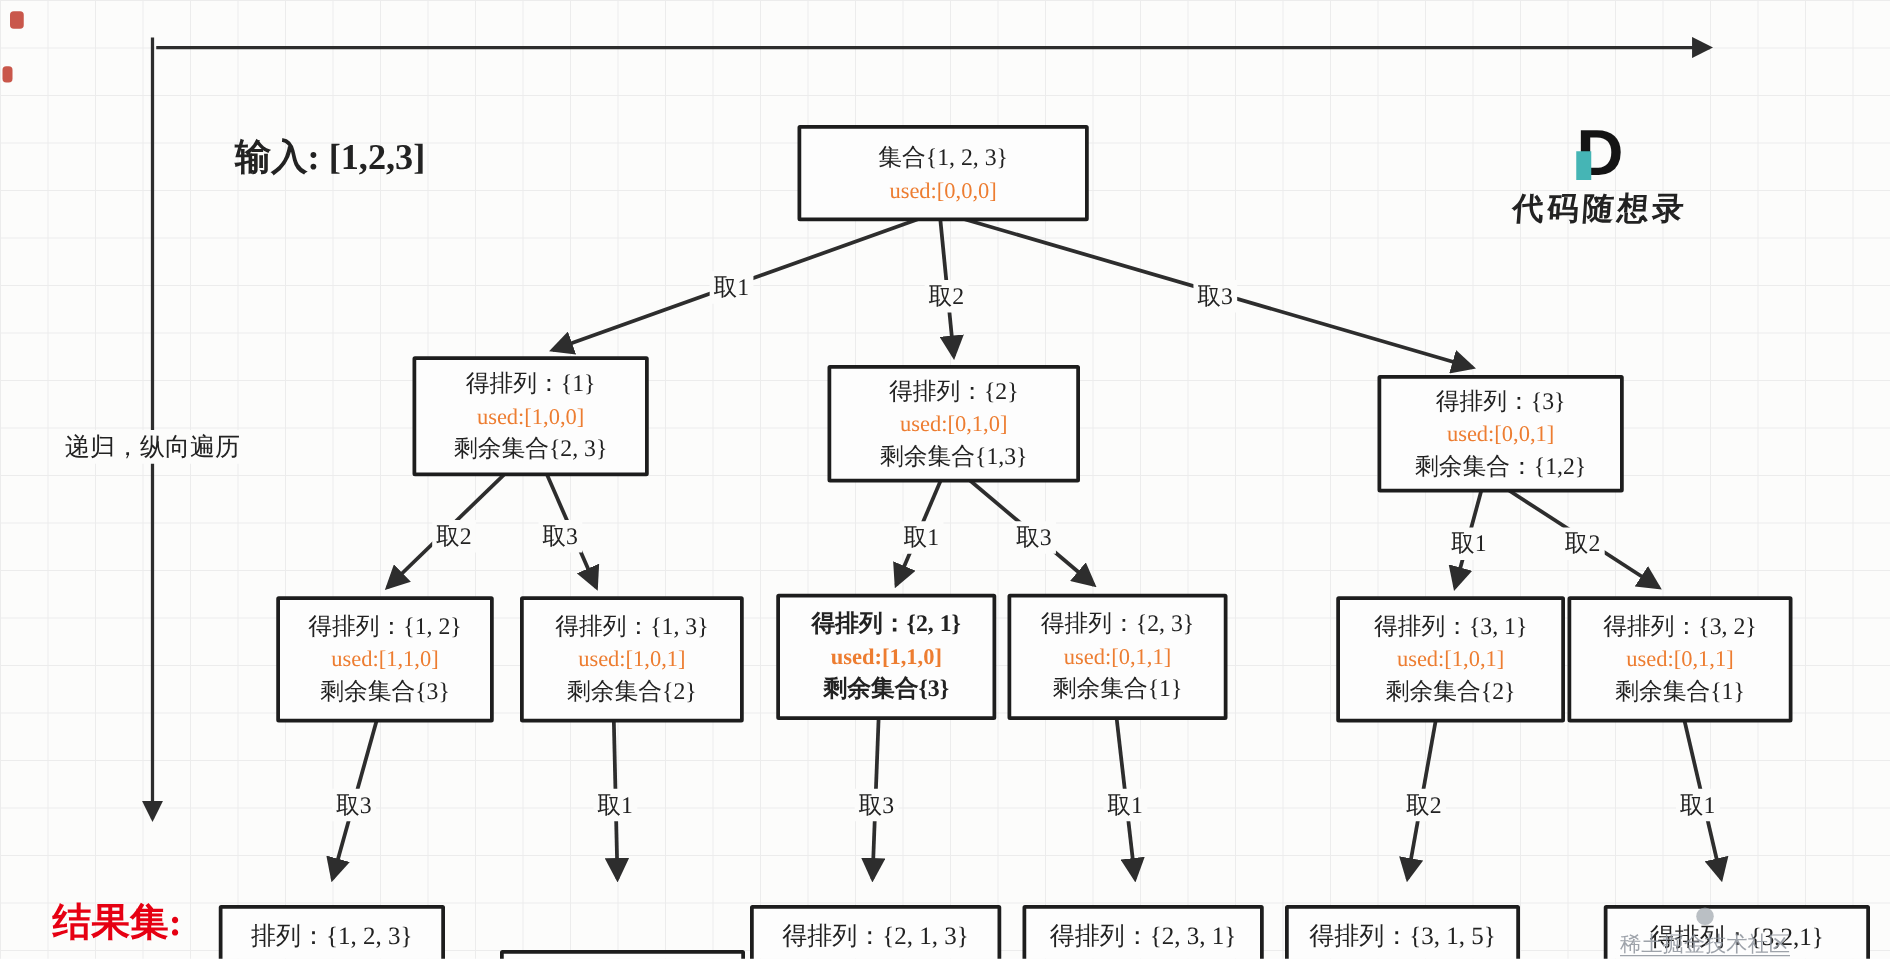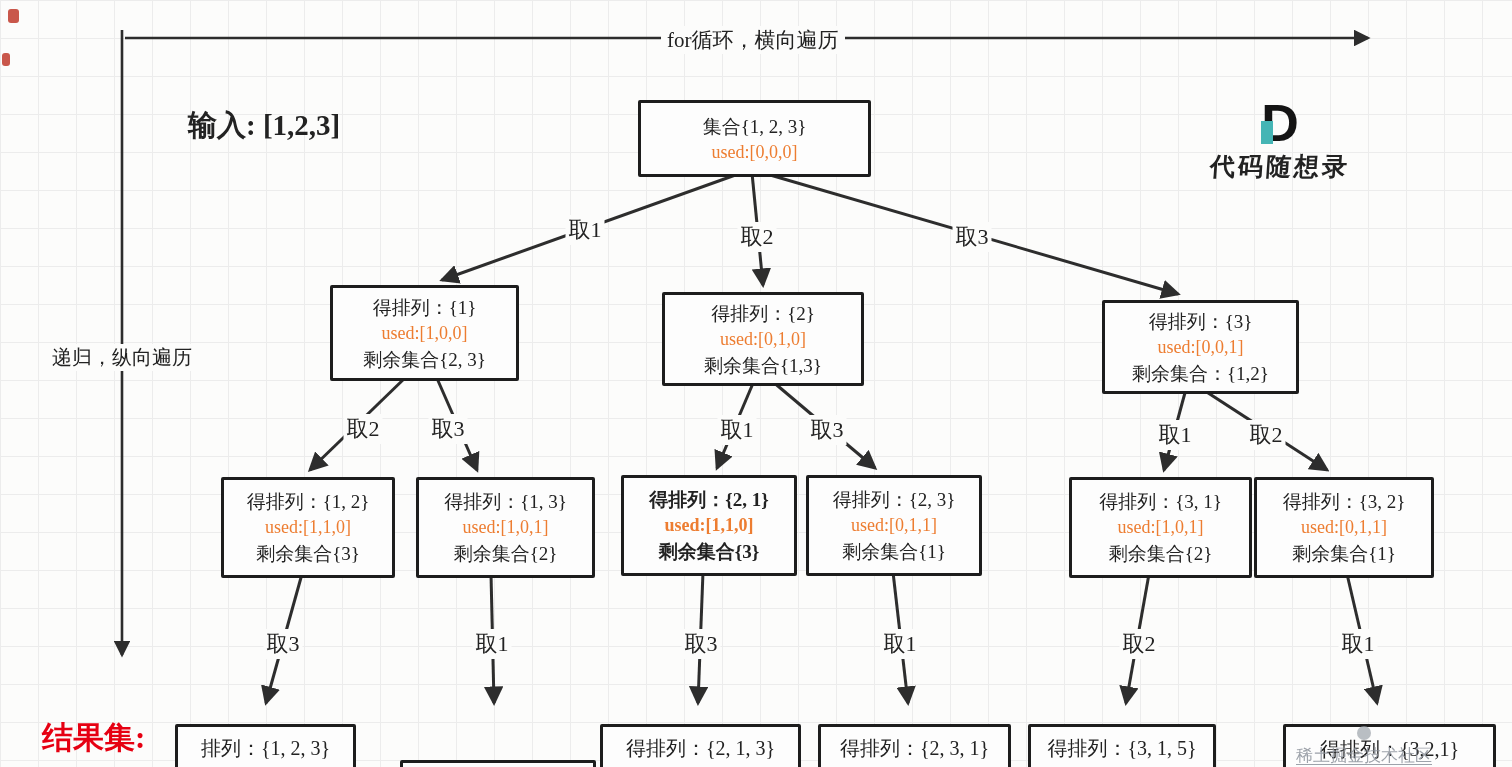--- a/index.html
+++ b/index.html
@@ -19,21 +19,21 @@
   .node{
     position:absolute; background:#fdfdfd; border:3px solid #1d1d1d; border-radius:2px;
     display:flex; flex-direction:column; align-items:center; justify-content:center;
     text-align:center;
   }
   .node .perm,.node .rest{font-size:19px; line-height:27px; white-space:nowrap;}
   .node .used{font-size:18px; line-height:25px; color:#ed7d31; white-space:nowrap;}
   .result-node{font-size:20px; white-space:nowrap;margin-top:12px;}
   .edge-label{
     position:absolute; transform:translate(-50%,-50%);
-    font-size:22px; background:#fcfcfb; padding:0 3px; white-space:nowrap;
+    font-size:19px; background:#fcfcfb; padding:0 3px; white-space:nowrap;
   }
   .axis-label{
     position:absolute; font-size:21px; background:#fcfcfb; padding:0 6px; white-space:nowrap;
   }
   .input-label{
     position:absolute; left:188px; top:106px; font-size:29px; font-weight:bold; white-space:nowrap;
   }
   .result-set-label{
     position:absolute; left:42px; top:717px; font-size:31px; font-weight:bold; color:#e60012; white-space:nowrap;
   }
@@ -87,21 +87,20 @@
     <line x1="1202" y1="389" x2="1327" y2="470" marker-end="url(#arrow)"></line>
 
     <line x1="302" y1="574" x2="266" y2="703" marker-end="url(#arrow)"></line>
     <line x1="491" y1="574" x2="494" y2="703" marker-end="url(#arrow)"></line>
     <line x1="703" y1="572" x2="698" y2="703" marker-end="url(#arrow)"></line>
     <line x1="893" y1="572" x2="908" y2="703" marker-end="url(#arrow)"></line>
     <line x1="1149" y1="574" x2="1126" y2="703" marker-end="url(#arrow)"></line>
     <line x1="1347" y1="574" x2="1377" y2="703" marker-end="url(#arrow)"></line>
   </svg>
 
-  <div class="axis-label" style="left:661px; top:26px;">for循环，横向遍历</div>
   <div class="axis-label" style="left:46px; top:344px; font-size:20px;">递归，纵向遍历</div>
 
   <div class="input-label">输入: [1,2,3]</div>
   <div class="result-set-label">结果集:</div>
 
   <div class="logo">
     <span class="logo-d"><span>D</span><span class="teal"></span></span>
     <div class="logo-text">代码随想录</div>
   </div>
 

